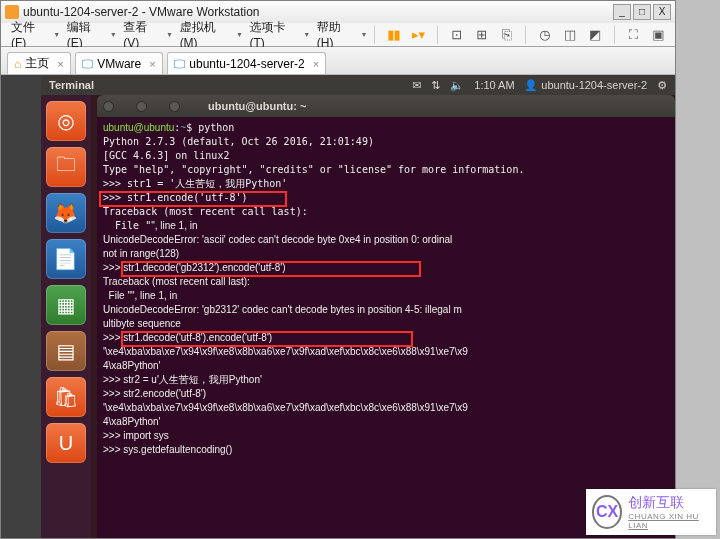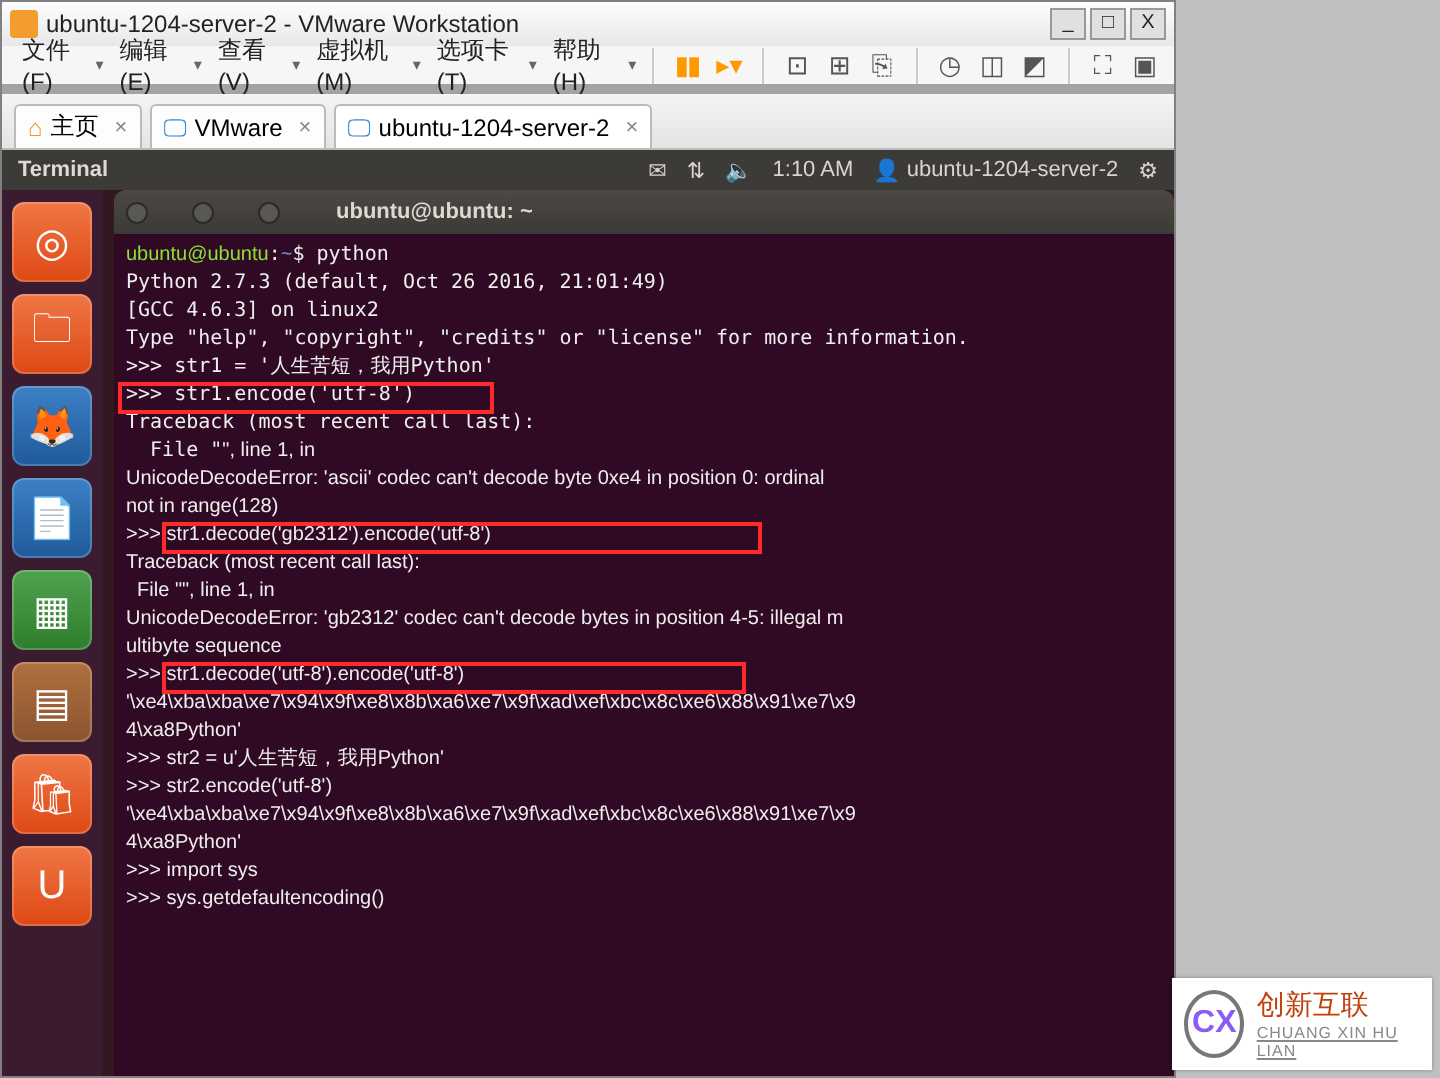--- a/index.html
+++ b/index.html
@@ -1,43 +1,43 @@
 <!DOCTYPE html>
 <html><head>
 <meta charset="utf-8">
 <style>
 * { margin: 0; padding: 0; box-sizing: border-box; font-family: "Microsoft YaHei", "Segoe UI", Tahoma, sans-serif; }
 body { background: #c0c0c0; width: 720px; height: 539px; overflow: hidden; position: relative; }
 
 
-.vmware-window { width: 588px; height: 539px; background: #404040; border: 1px solid #808080; display: flex; flex-direction: column; }
+.vmware-window { width: 676px; height: 539px; background: #404040; border: 1px solid #808080; display: flex; flex-direction: column; }
 .titlebar { height: 22px; background: linear-gradient(#fdfdfd,#e8e8e8); display: flex; align-items: center; padding: 0 4px; font-size: 12px; color: #222; }
 .titlebar-icon { width: 14px; height: 14px; background: #f59c2f; border-radius: 2px; margin-right: 4px; }
 .titlebar-text { flex: 1; }
 .titlebar-btns { display: flex; gap: 2px; }
 .titlebar-btns div { width: 18px; height: 16px; background: #e0e0e0; border: 1px solid #999; font-size: 10px; text-align: center; line-height: 14px; cursor: pointer; }
 
 
-.menubar { height: 24px; background: #f6f6f6; border-bottom: 5px solid #a3a3a3; display: flex; align-items: center; padding: 0 6px; font-size: 12px; gap: 4px; }
+.menubar { height: 24px; background: #f6f6f6; border-bottom: 1px solid #a3a3a3; display: flex; align-items: center; padding: 0 6px; font-size: 12px; gap: 4px; }
 .menubar .menu-item { padding: 2px 4px; cursor: pointer; color: #222; }
 .menubar .arrow { font-size: 8px; color: #666; margin-left: -2px; }
 .menubar .sep { width: 1px; height: 18px; background: #ccc; margin: 0 4px; }
 .menubar .icon-btn { width: 22px; height: 20px; display: inline-flex; align-items: center; justify-content: center; cursor: pointer; color: #555; font-size: 13px; }
 .menubar .play { color: #ff9900; }
 .menubar .pause { color: #ff9900; letter-spacing: -1px; }
 
 
 .tabstrip { height: 28px; background: linear-gradient(#f4f4f4,#e4e4e4); border-bottom: 1px solid #bbb; display: flex; align-items: flex-end; padding-left: 6px; gap: 4px; font-size: 12px; }
 .tab { height: 22px; padding: 2px 6px; background: #fdfdfd; border: 1px solid #bbb; border-bottom: none; border-radius: 3px 3px 0 0; display: flex; align-items: center; gap: 4px; cursor: pointer; }
 .tab.active { background: #fff; }
 .tab .close-x { color: #888; font-size: 11px; margin-left: 4px; }
 .home-icon { color: #e79b2b; }
 
 
-.guest { flex: 1; background: #2c2c2c; position: relative; overflow: hidden; display: flex; flex-direction: column; }
+.guest { flex: 1; background: #2c2c2c; position: relative; overflow: hidden; display: flex; flex-direction: column; margin-left: 40px; }
 
 
 .ubuntu-topbar { height: 20px; background: #3c3b37; color: #d8d4cf; display: flex; align-items: center; font-size: 11px; padding: 0 8px; }
 .ubuntu-topbar .title { flex: 1; font-weight: bold; color: #dfdbd4; }
 .ubuntu-topbar .indicator { margin-left: 10px; display: flex; align-items: center; gap: 3px; }
 
 
 .ubuntu-body { flex: 1; display: flex; background: #2c001e; }
 .launcher { width: 50px; background: rgba(60,30,50,0.9); display: flex; flex-direction: column; align-items: center; padding-top: 6px; gap: 6px; }
 .launcher .tile { width: 40px; height: 40px; border-radius: 6px; display: flex; align-items: center; justify-content: center; font-size: 20px; color: #fff; cursor: pointer; box-shadow: inset 0 0 0 1px rgba(255,255,255,0.2); }
@@ -53,21 +53,21 @@
 .term-titlebar .ttitle { margin-left: 6px; font-weight: bold; }
 
 .term-body { flex: 1; background: #300a24; color: #eee; font-family: "DejaVu Sans Mono", Menlo, Consolas, monospace; font-size: 10px; line-height: 14px; padding: 4px 6px; white-space: pre; overflow: hidden; position: relative; }
 .hl-box { position: absolute; border: 2px solid #ff2a2a; pointer-events: none; }
 .prompt { color: #8ae234; }
 .path   { color: #729fcf; }
 
 
 .watermark { position: absolute; right: 4px; bottom: 4px; width: 130px; height: 46px; background: #fff; display: flex; align-items: center; gap: 6px; padding: 2px 6px; font-size: 11px; color: #555; box-shadow: 0 0 2px rgba(0,0,0,0.3); }
 .watermark .logo { width: 34px; height: 34px; border: 2px solid #777; border-radius: 50%; display:flex;align-items:center;justify-content:center;font-size:16px;font-weight:bold;color:#8b5cf6; }
-.watermark .txt .cn { font-size: 14px; color: #c2410c; }
+.watermark .txt .cn { font-size: 14px; color: #8b5cf6; }
 .watermark .txt .en { font-size: 8px; letter-spacing: 0.5px; color: #888; text-decoration: underline; }
 </style>
 </head>
 <body>
 
 <div class="vmware-window">
 
   <div class="titlebar">
     <span class="titlebar-icon"></span>
     <span class="titlebar-text">ubuntu-1204-server-2 - VMware Workstation</span>

